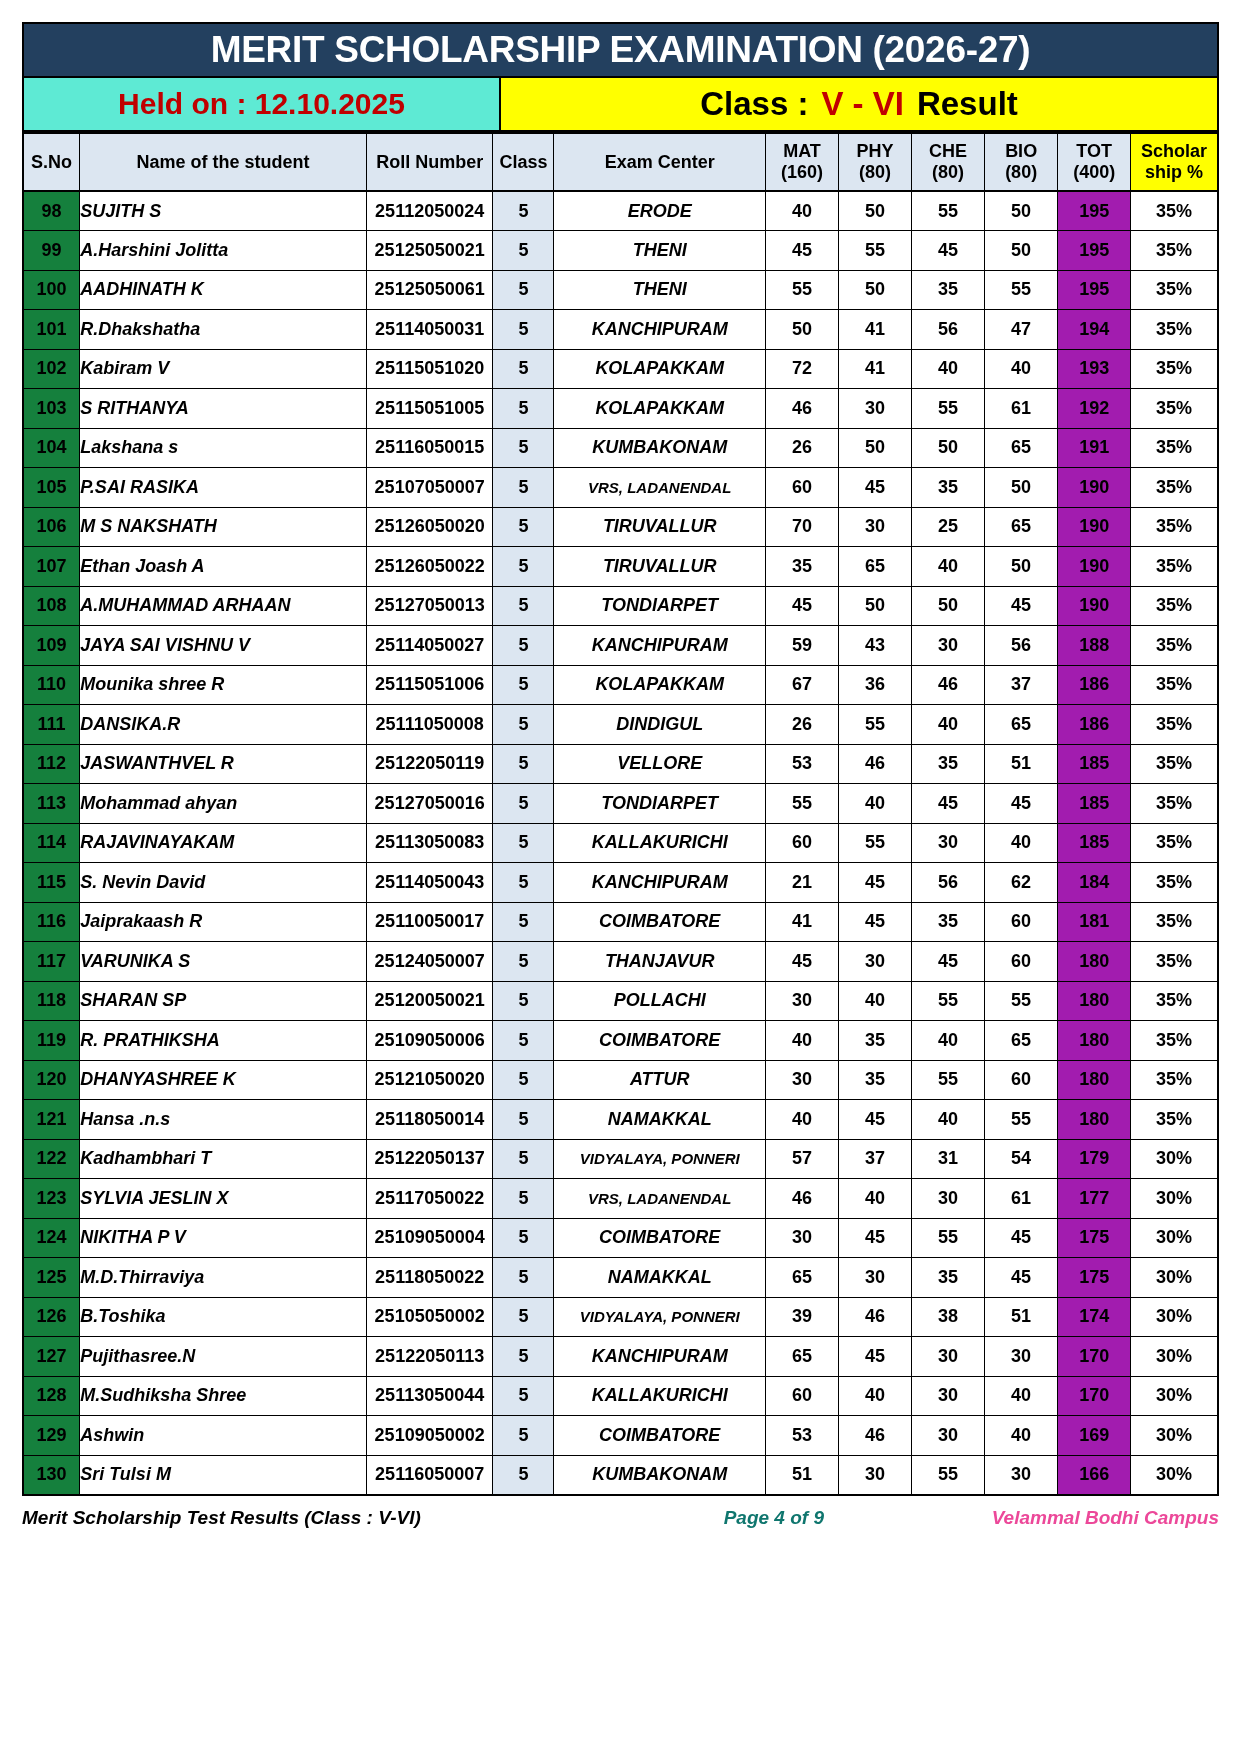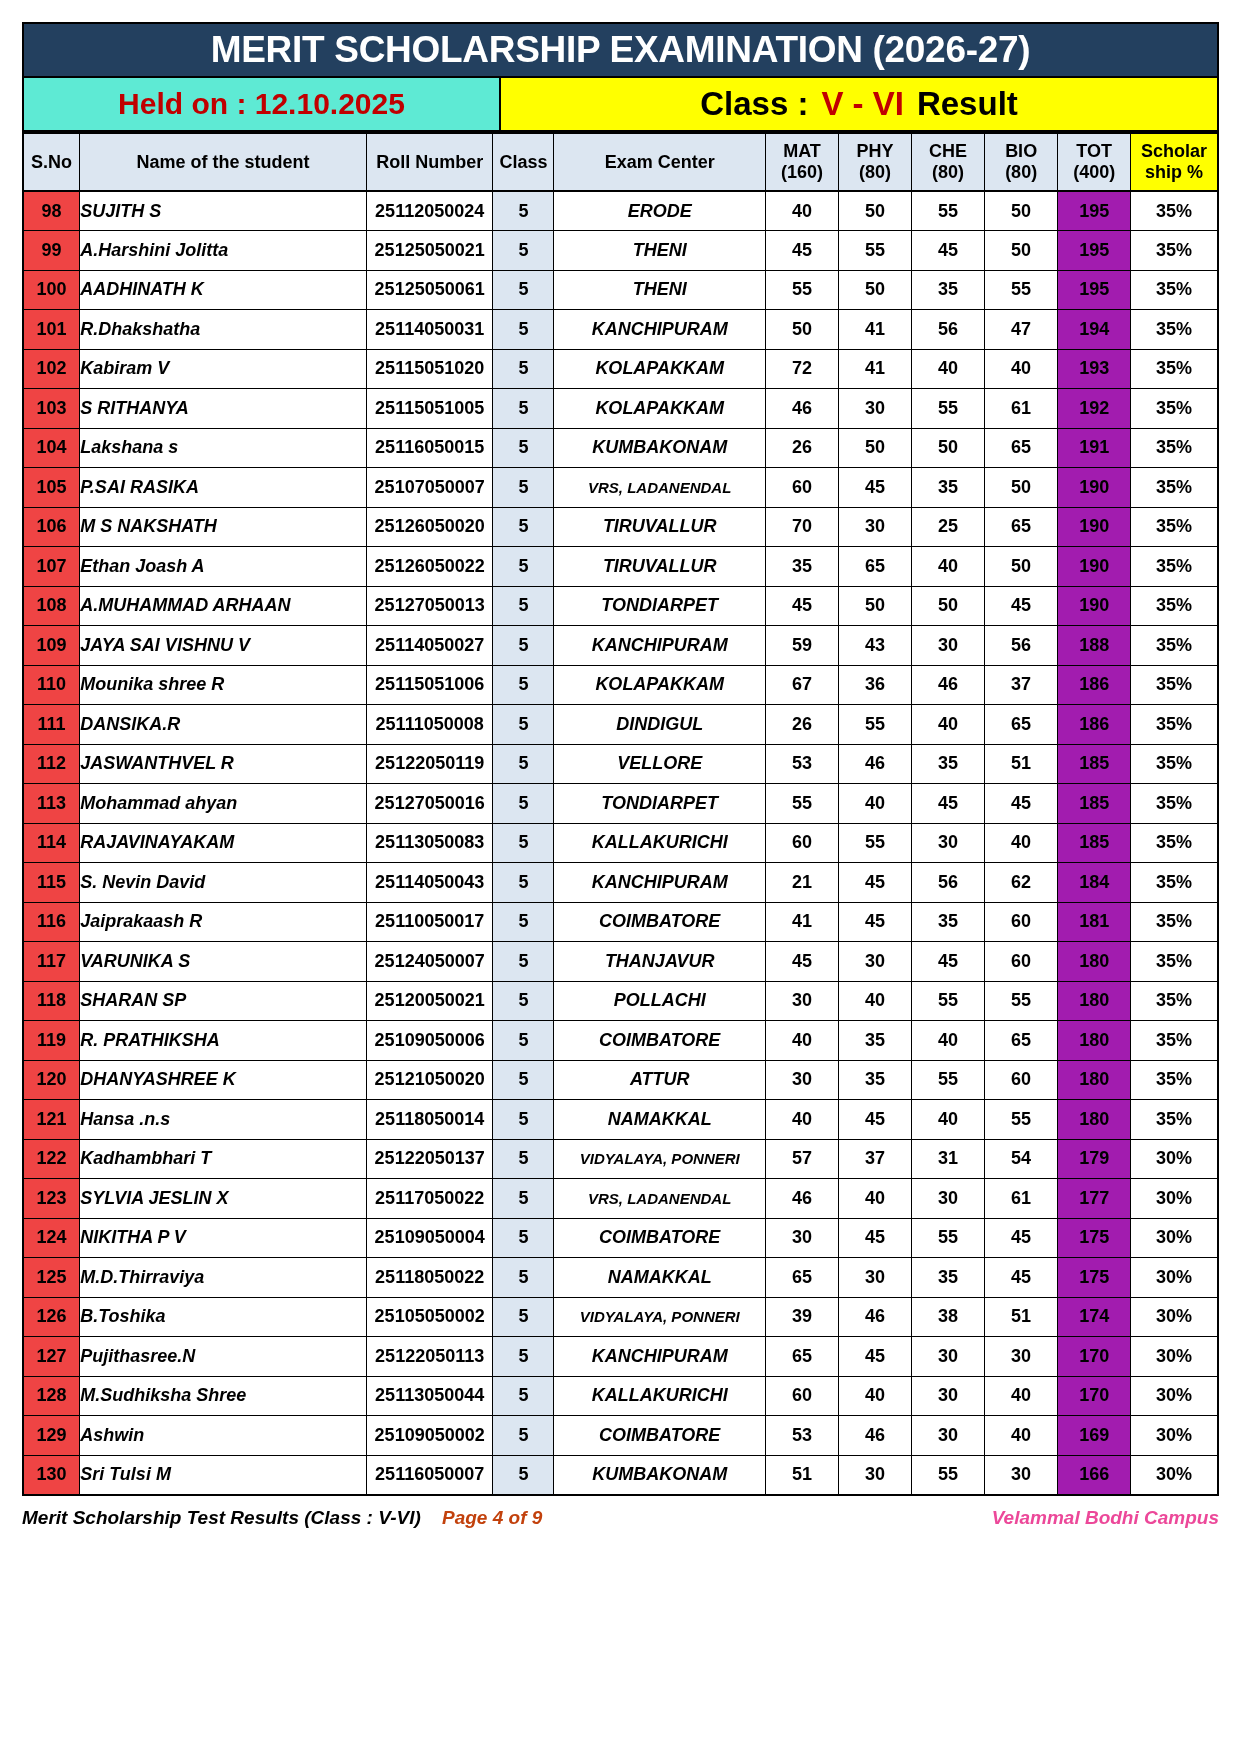--- a/index.html
+++ b/index.html
@@ -104,21 +104,21 @@
     font-size: 19px;
     font-weight: bold;
     line-height: 1.15;
     border-bottom: 2px solid #000 !important;
   }
   thead th.sub-hdr { background: #ffff00; font-size: 18px; }
 
   tbody tr { height: 39.5px; }
   tbody td { height: 39.5px; vertical-align: middle; }
 
-  td.c-sno    { text-align: center; font-weight: normal; font-size: 19px; background:#ef4444; }
+  td.c-sno    { text-align: center; font-weight: normal; font-size: 19px; background:#15803d; }
   td.c-name   { text-align: left; padding-left: 8px; font-size: 20px; font-weight: bold; background:#fff;font-style:italic; }
   td.c-roll   { text-align: center; font-size: 17px; font-weight: normal; background:#fff; }
   td.c-class  { text-align: center; font-size: 19px; font-weight: bold; background: #dce6f1; }
   td.c-center { text-align: center; font-size: 18px; font-weight: bold; font-style: italic; background:#fff; }
   td.c-center.long { font-size: 15px; }
   td.c-mark   { text-align: center; font-size: 19px; font-weight: normal; background:#fff; }
   td.c-tot    { text-align: center; font-size: 19px; font-weight: bold; background: #a21caf; }
   td.c-sch    { text-align: center; font-size: 22px; font-weight: bold; color: #c00000; background:#fff; }
 
   
@@ -133,23 +133,24 @@
 
   
   .footer {
     display: flex;
     align-items: center;
     width: 1197px;
     margin-top: 11px;
     font-style: italic;
     font-weight: bold;
     font-size: 19px;
+    gap: 35px;
   }
   .footer .f-left { flex: 0 0 420px; text-align: left; color: #000; }
-  .footer .f-mid  { flex: 1; text-align: left; color: #c2410c; }
+  .footer .f-mid  { flex: 1; text-align: right; color: #0f766e; }
   .footer .f-right{ flex: 0 0 360px; text-align: right; color: #ec4899; }
 </style>
 </head>
 <body>
 
 <div id="page">
 
   <div class="title-bar">
     <span class="title-text">MERIT SCHOLARSHIP EXAMINATION (2026-27)</span>
   </div>

